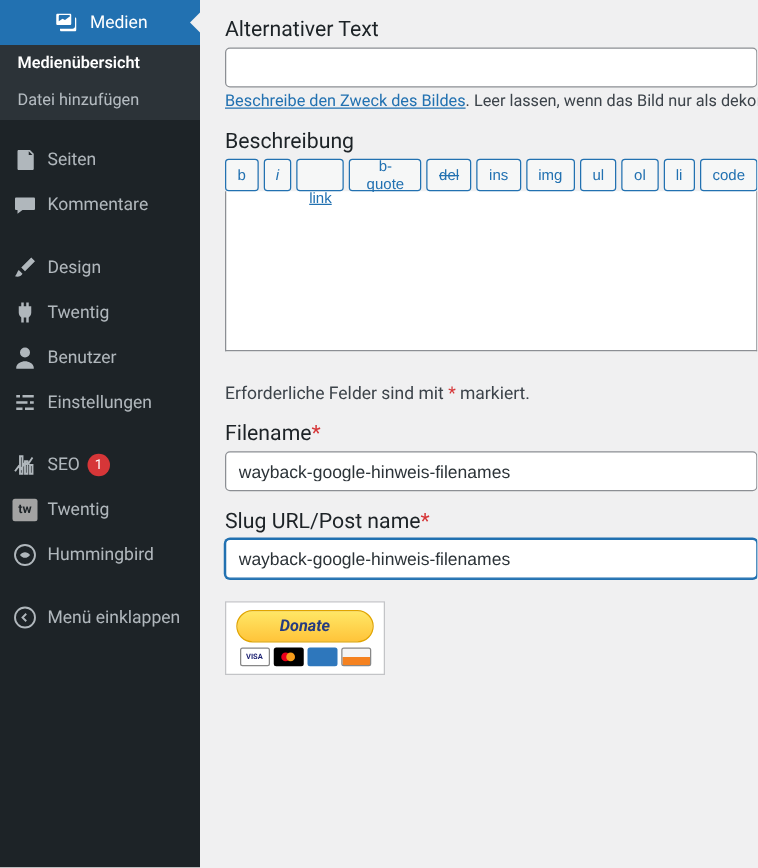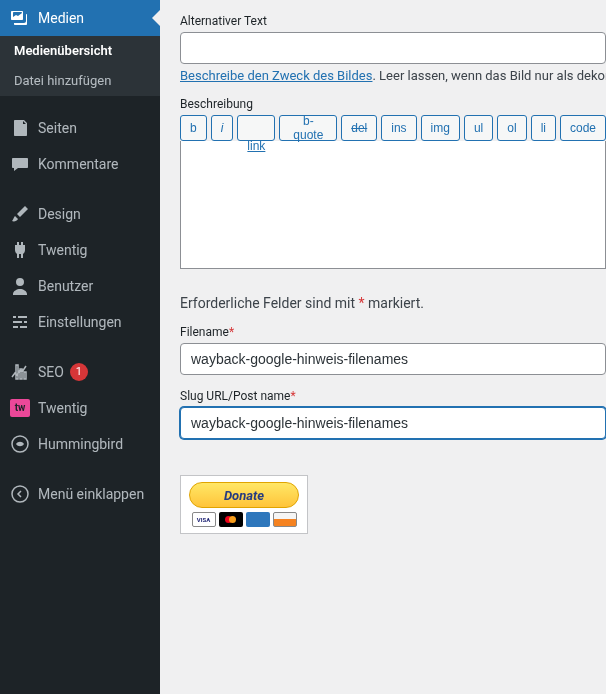--- a/index.html
+++ b/index.html
@@ -31,20 +31,21 @@
     padding: 8px 8px 8px 10px;
     color: rgba(240,246,252,0.7);
     cursor: pointer;
     font-size: 14px;
     line-height: 18px;
     position: relative;
   }
   .menu-item.active {
     background: #2271b1;
     color: #fff;
+    justify-content: center;
   }
   .menu-item.active::after {
     content: '';
     position: absolute;
     right: 0;
     top: 50%;
     transform: translateY(-50%);
     border: 8px solid transparent;
     border-right-color: #f0f0f1;
   }
@@ -77,41 +78,41 @@
     min-width: 18px;
     height: 18px;
     border-radius: 9px;
     background: #d63638;
     color: #fff;
     font-size: 11px;
     margin-left: 6px;
     padding: 0 5px;
   }
   .tw-icon {
-    background: #ec4899;
+    background: #a3a3a3;
     color: #1d2327;
     font-size: 10px;
     font-weight: 700;
     width: 42px;
     height: 18px;
     border-radius: 2px;
     display: inline-flex;
     align-items: center;
     justify-content: center;
   }
 
   
   .content {
     flex: 1;
     padding: 0 0 0 20px;
     overflow: hidden;
   }
   .field { margin-bottom: 8px; margin-top: 2px; }
   .label {
-    font-size: 12px;
+    font-size: 17px;
     color: #1d2327;
     display: block;
     margin-bottom: 4px;
     margin-top: 14px;
   }
   .label .req { color: #d63638; }
   .input, .textarea {
     width: 100%;
     border: 1px solid #8c8f94;
     border-radius: 4px;
@@ -164,21 +165,21 @@
   .tbtn span { pointer-events: none; }
   .tbtn .ul-dec { text-decoration: underline; margin-top: 36px; }
   .tbtn .strike { text-decoration: line-through; }
   .tbtn .ital { font-style: italic; }
 
   .donate-box {
     border: 1px solid #c3c4c7;
     background: #fff;
     display: inline-block;
     padding: 6px 8px 6px;
-    margin-top: 28px;
+    margin-top: 10px;
     text-align: center;
   }
   .donate-btn {
     width: 110px;
     height: 26px;
     background: linear-gradient(#ffe766,#ffc43a);
     border: 1px solid #e0a400;
     border-radius: 13px;
     font-weight: 700;
     font-style: italic;

